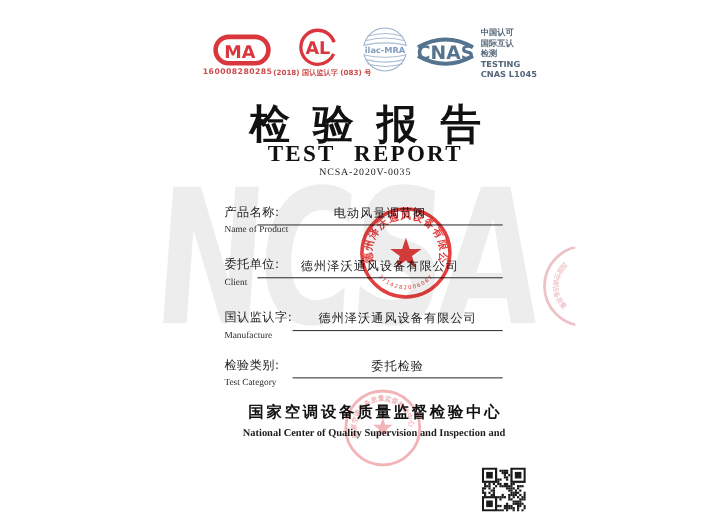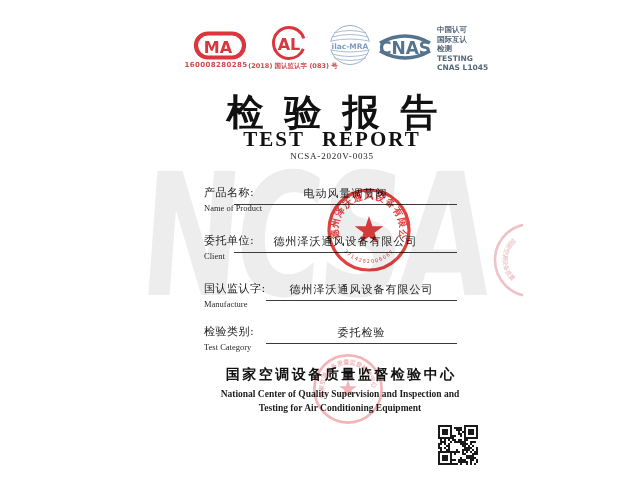--- a/index.html
+++ b/index.html
@@ -168,21 +168,20 @@
     </defs>
     <circle cx="45" cy="45" r="36" fill="none" stroke="#e34b55" stroke-width="2.8"></circle>
     <polygon points="45,35 47.3,42 54.5,42 48.7,46.4 50.9,53.4 45,49.1 39.1,53.4 41.3,46.4 35.5,42 42.7,42" fill="#e34b55"></polygon>
     <text font-size="6.5" font-weight="bold" fill="#e34b55" font-family="DejaVu Sans, sans-serif">
       <textPath href="#ctrArc">国家空调设备质量监督检验中心</textPath>
     </text>
   </svg>
 
   <div class="org-zh">国家空调设备质量监督检验中心</div>
   <div class="org-en1">National Center of Quality Supervision and Inspection and</div>
-  <div class="org-en2">Testing for Air Conditioning Equipment</div>
 
   <div class="qr" id="qr"><svg width="40" height="40" viewBox="0 0 40 40">
         <rect x="0" y="0" width="14" height="14" fill="#1a1a1a"></rect>
         <rect x="2" y="2" width="10" height="10" fill="#fff"></rect>
         <rect x="4" y="4" width="6" height="6" fill="#1a1a1a"></rect>
         <rect x="26" y="0" width="14" height="14" fill="#1a1a1a"></rect>
         <rect x="28" y="2" width="10" height="10" fill="#fff"></rect>
         <rect x="30" y="4" width="6" height="6" fill="#1a1a1a"></rect>
         <rect x="0" y="26" width="14" height="14" fill="#1a1a1a"></rect>
         <rect x="2" y="28" width="10" height="10" fill="#fff"></rect>

